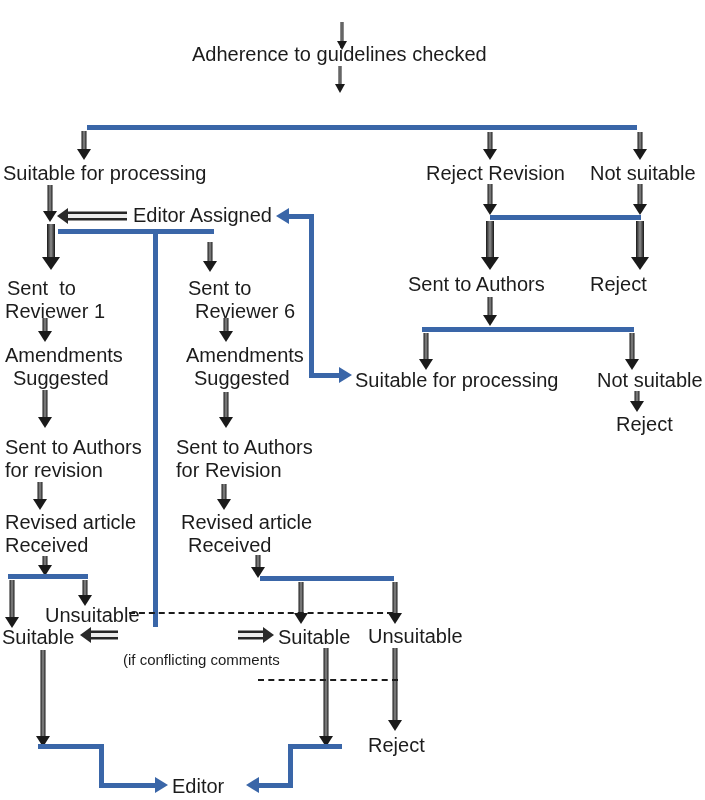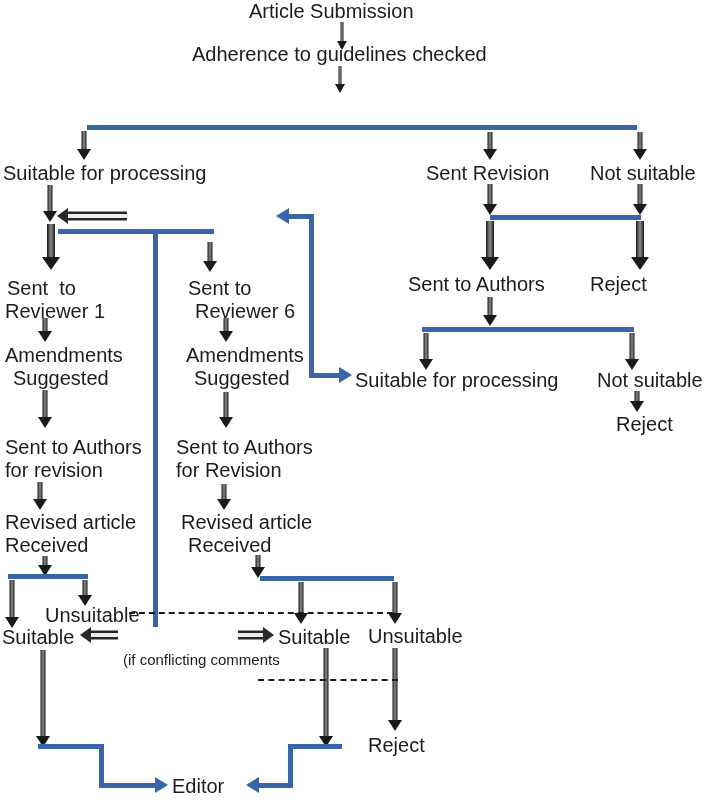--- a/index.html
+++ b/index.html
@@ -39,25 +39,25 @@
   .bhl{position:absolute;width:0;height:0;border-top:8px solid transparent;
     border-bottom:8px solid transparent;border-right:13px solid var(--blue,#3a66a8);}
   
   .dash{position:absolute;height:0;border-top:2px dashed #1c1c1c;}
 </style>
 </head>
 <body>
 
 <div id="stage">
 
-  <div class="lbl" style="left:249px;top:0px">Article Submission</div>
   <div class="lbl" style="left:192px;top:43px">Adherence to guidelines checked</div>
   <div class="lbl" style="left:3px;top:162px">Suitable for processing</div>
-  <div class="lbl" style="left:426px;top:162px">Sent Revision</div>
+  <div class="lbl" style="left:426px;top:162px">Reject Revision</div>
   <div class="lbl" style="left:590px;top:162px">Not suitable</div>
+  <div class="lbl" style="left:133px;top:204px">Editor Assigned</div>
 
   <div class="lbl" style="left:7px;top:277px">Sent  to</div>
   <div class="lbl" style="left:5px;top:300px">Reviewer 1</div>
   <div class="lbl" style="left:188px;top:277px">Sent to</div>
   <div class="lbl" style="left:195px;top:300px">Reviewer 6</div>
 
   <div class="lbl" style="left:408px;top:273px">Sent to Authors</div>
   <div class="lbl" style="left:590px;top:273px">Reject</div>
 
   <div class="lbl" style="left:5px;top:344px">Amendments</div>

